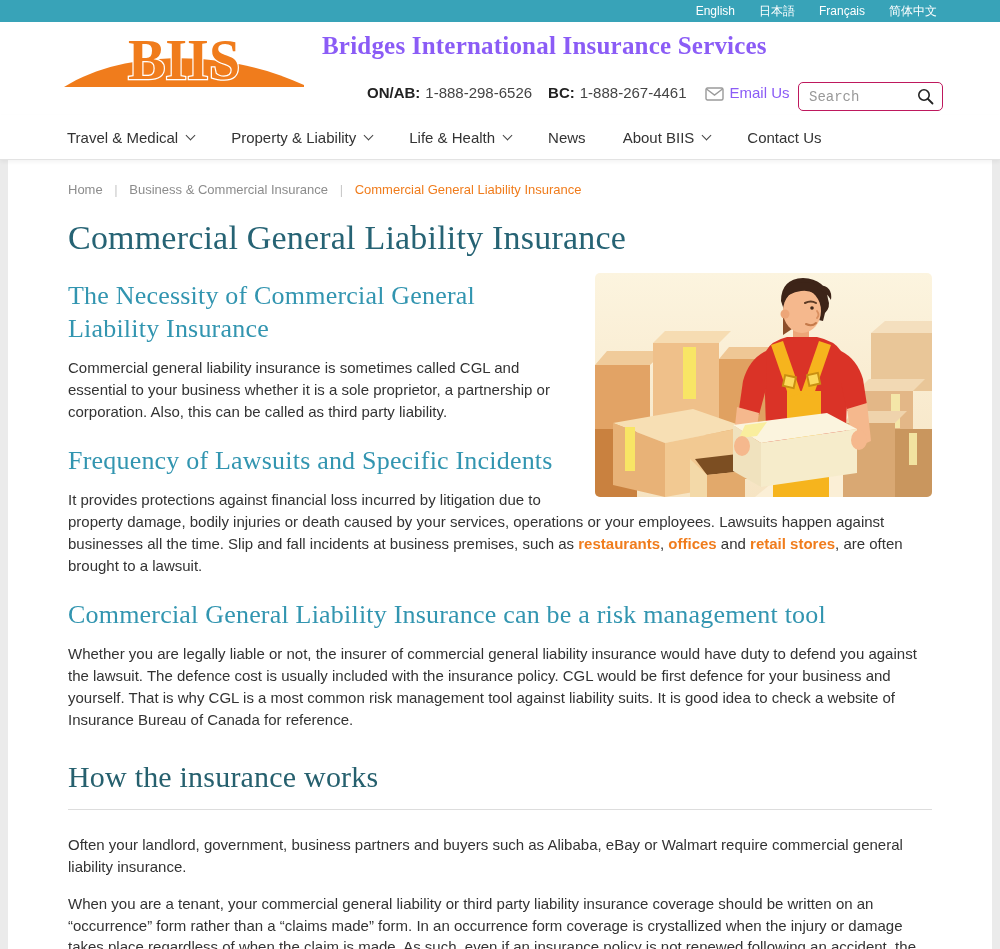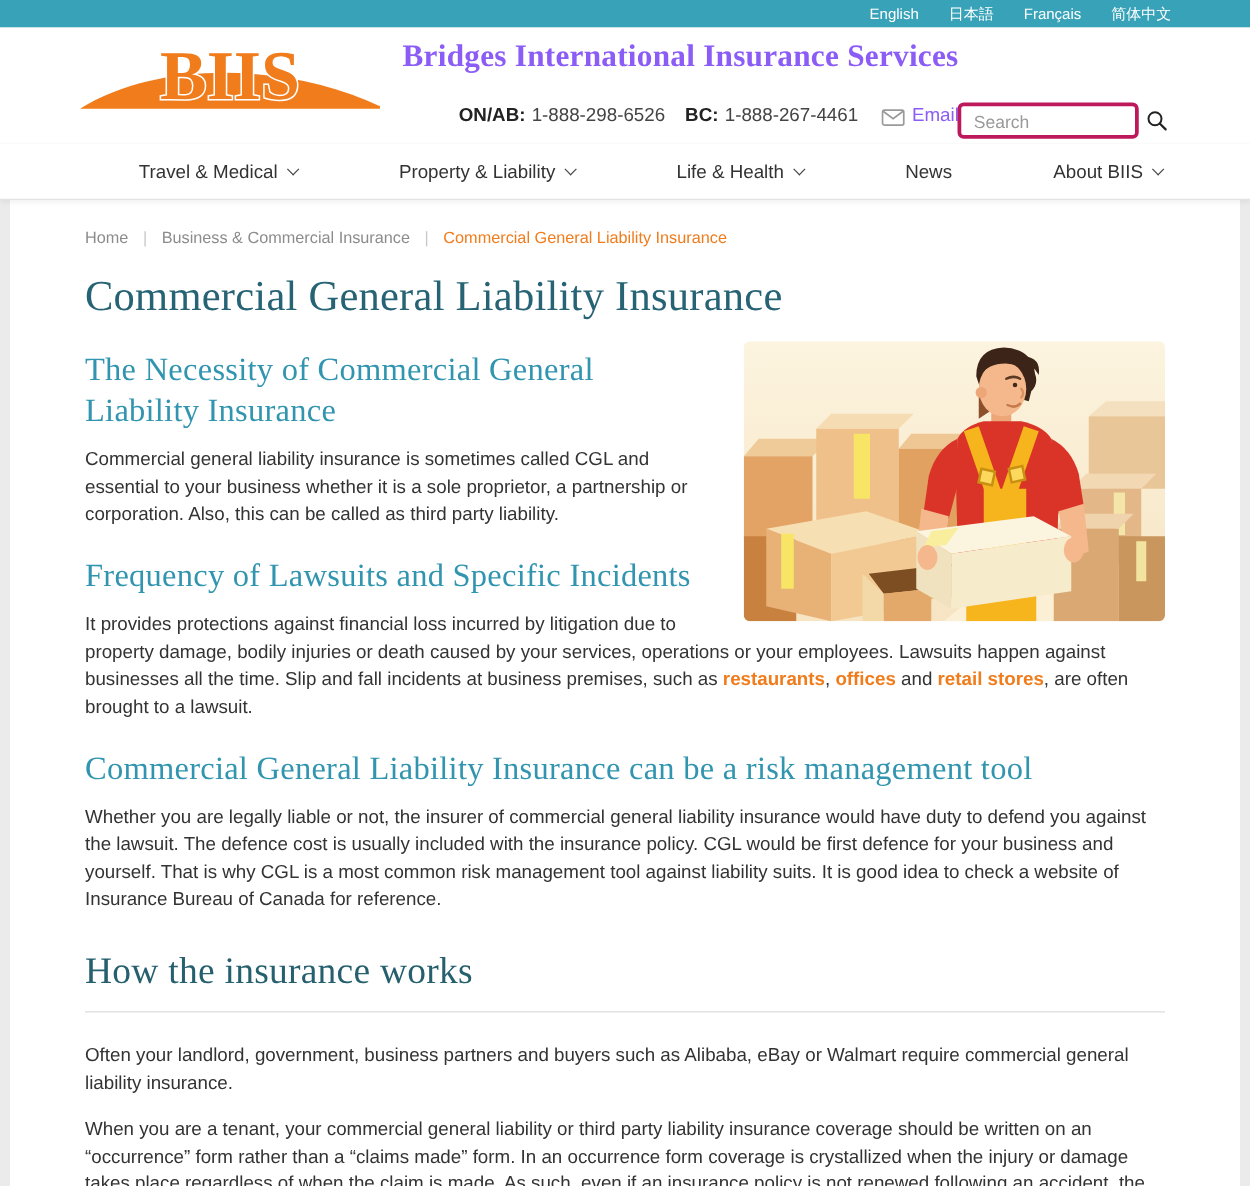--- a/index.html
+++ b/index.html
@@ -28,35 +28,36 @@
   .contact-row {
     position:absolute; left:322px; top:62px;
     display:flex; align-items:center; font-size:15px; color:#444;margin-left:45px;
   }
   .phone-label { font-weight:700; color:#222; margin-right:5px; }
   .phone-number { color:#444; margin-right:16px; }
   .email-icon { margin:2px 6px 0 2px; }
   .email-link { color:#8b5cf6; font-weight:400; cursor:pointer; }
   .search-box { position:absolute; left:766px; top:60px; width:145px; height:29px; }
   .search-box input {
-    width:100%; height:100%; border:3px solid #be185d; border-radius:5px;
+    width:100%; height:100%; border:1px solid #be185d; border-radius:5px;
     padding:0 10px; font-size:14px; color:#333; outline:none;
-    font-family:Liberation Sans, sans-serif;
+    font-family:Liberation Mono, monospace;
+    margin-left:32px;
   }
   .search-box input::placeholder { color:#999; }
   .search-icon { position:absolute; left:917px; top:66px; cursor:pointer; }
   
   .nav {
     height:45px; background:#FFFFFF;
     display:flex; align-items:center; padding-left:67px; gap:37px;
     border-bottom:1px solid #E3E3E3;
     box-shadow:0 2px 4px rgba(0,0,0,0.05);
     position:relative; z-index:2;
   }
-  .nav-item { font-size:15px; color:#333; display:flex; align-items:center; cursor:pointer; white-space:nowrap;margin-left:44px; }
+  .nav-item { font-size:15px; color:#333; display:flex; align-items:center; cursor:pointer; white-space:nowrap; }
   .chev {
     width:7px; height:7px;
     border-right:1.7px solid #444; border-bottom:1.7px solid #444;
     transform:rotate(45deg); margin-left:9px; margin-top:-4px;
   }
   
   .main-wrap {
     width:984px; margin:0 auto; background:#FFFFFF;
     padding:22px 60px 30px; min-height:787px;
   }

